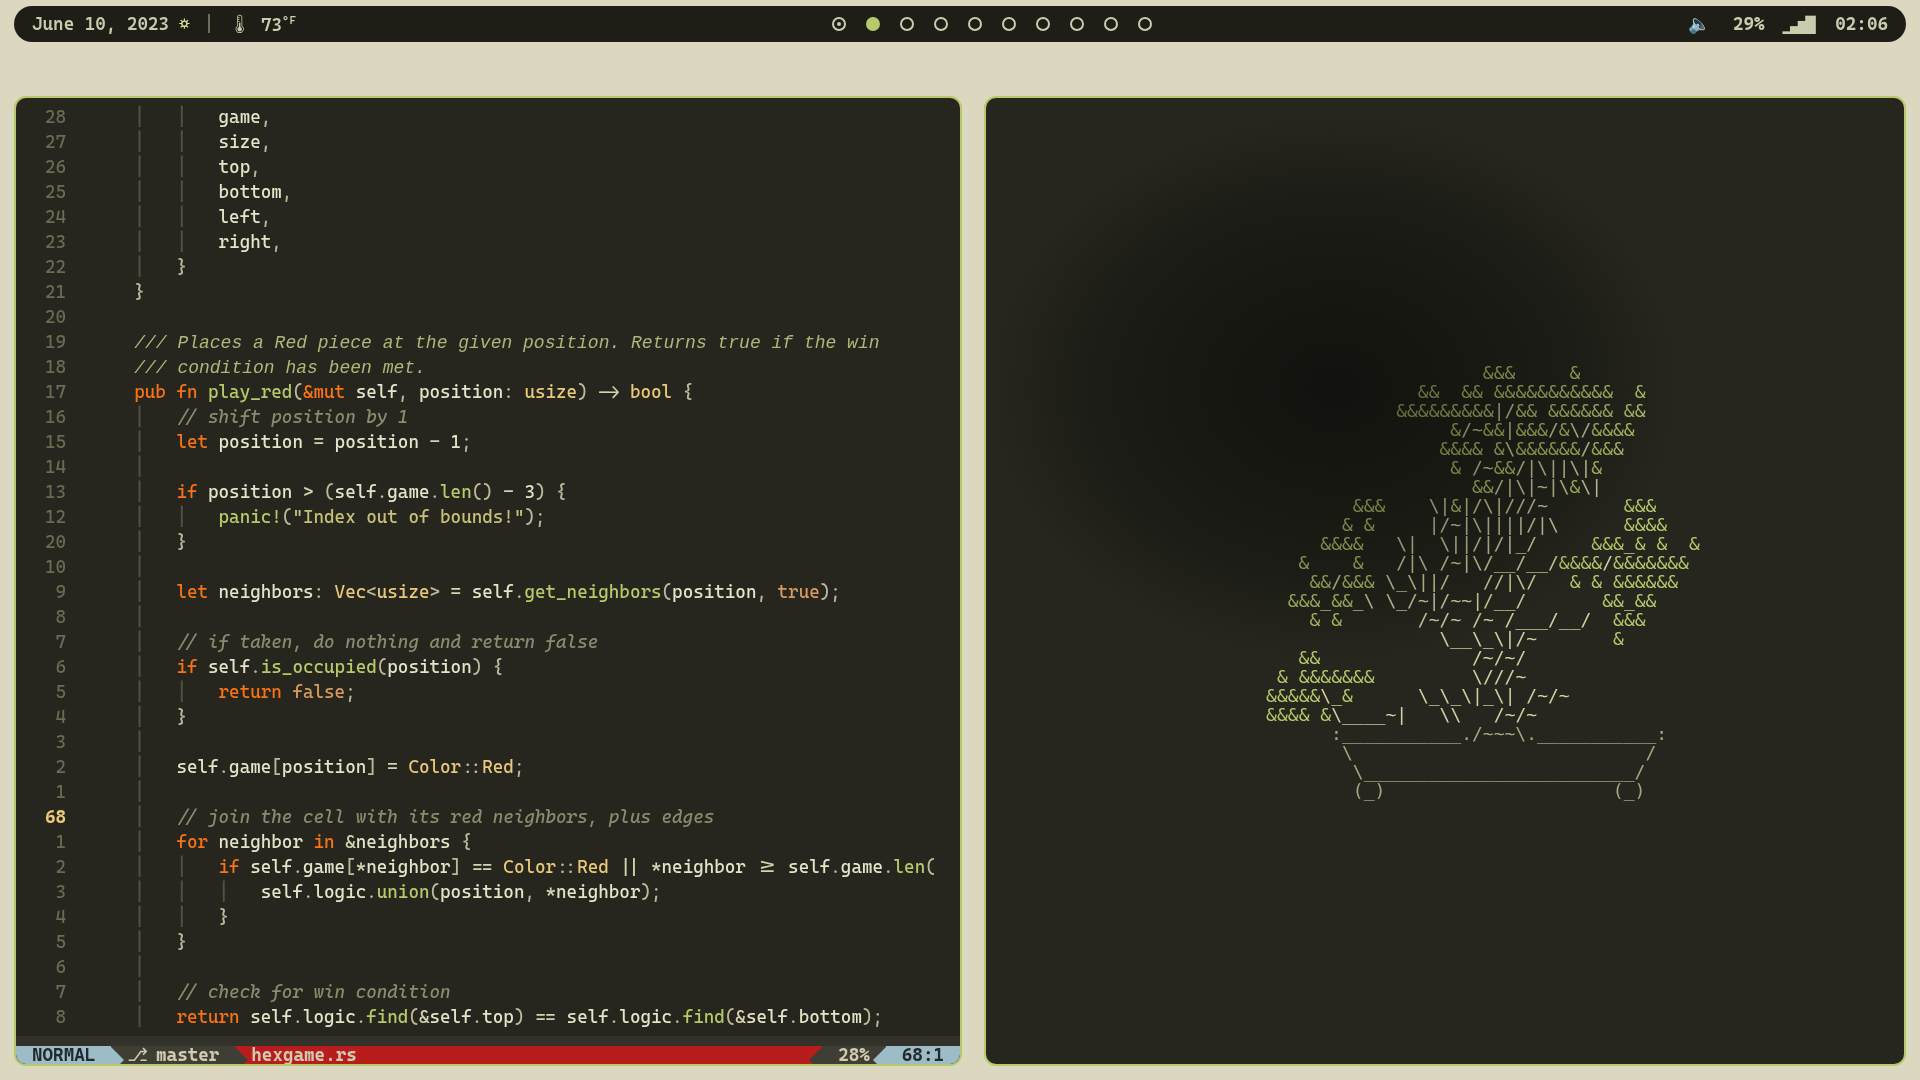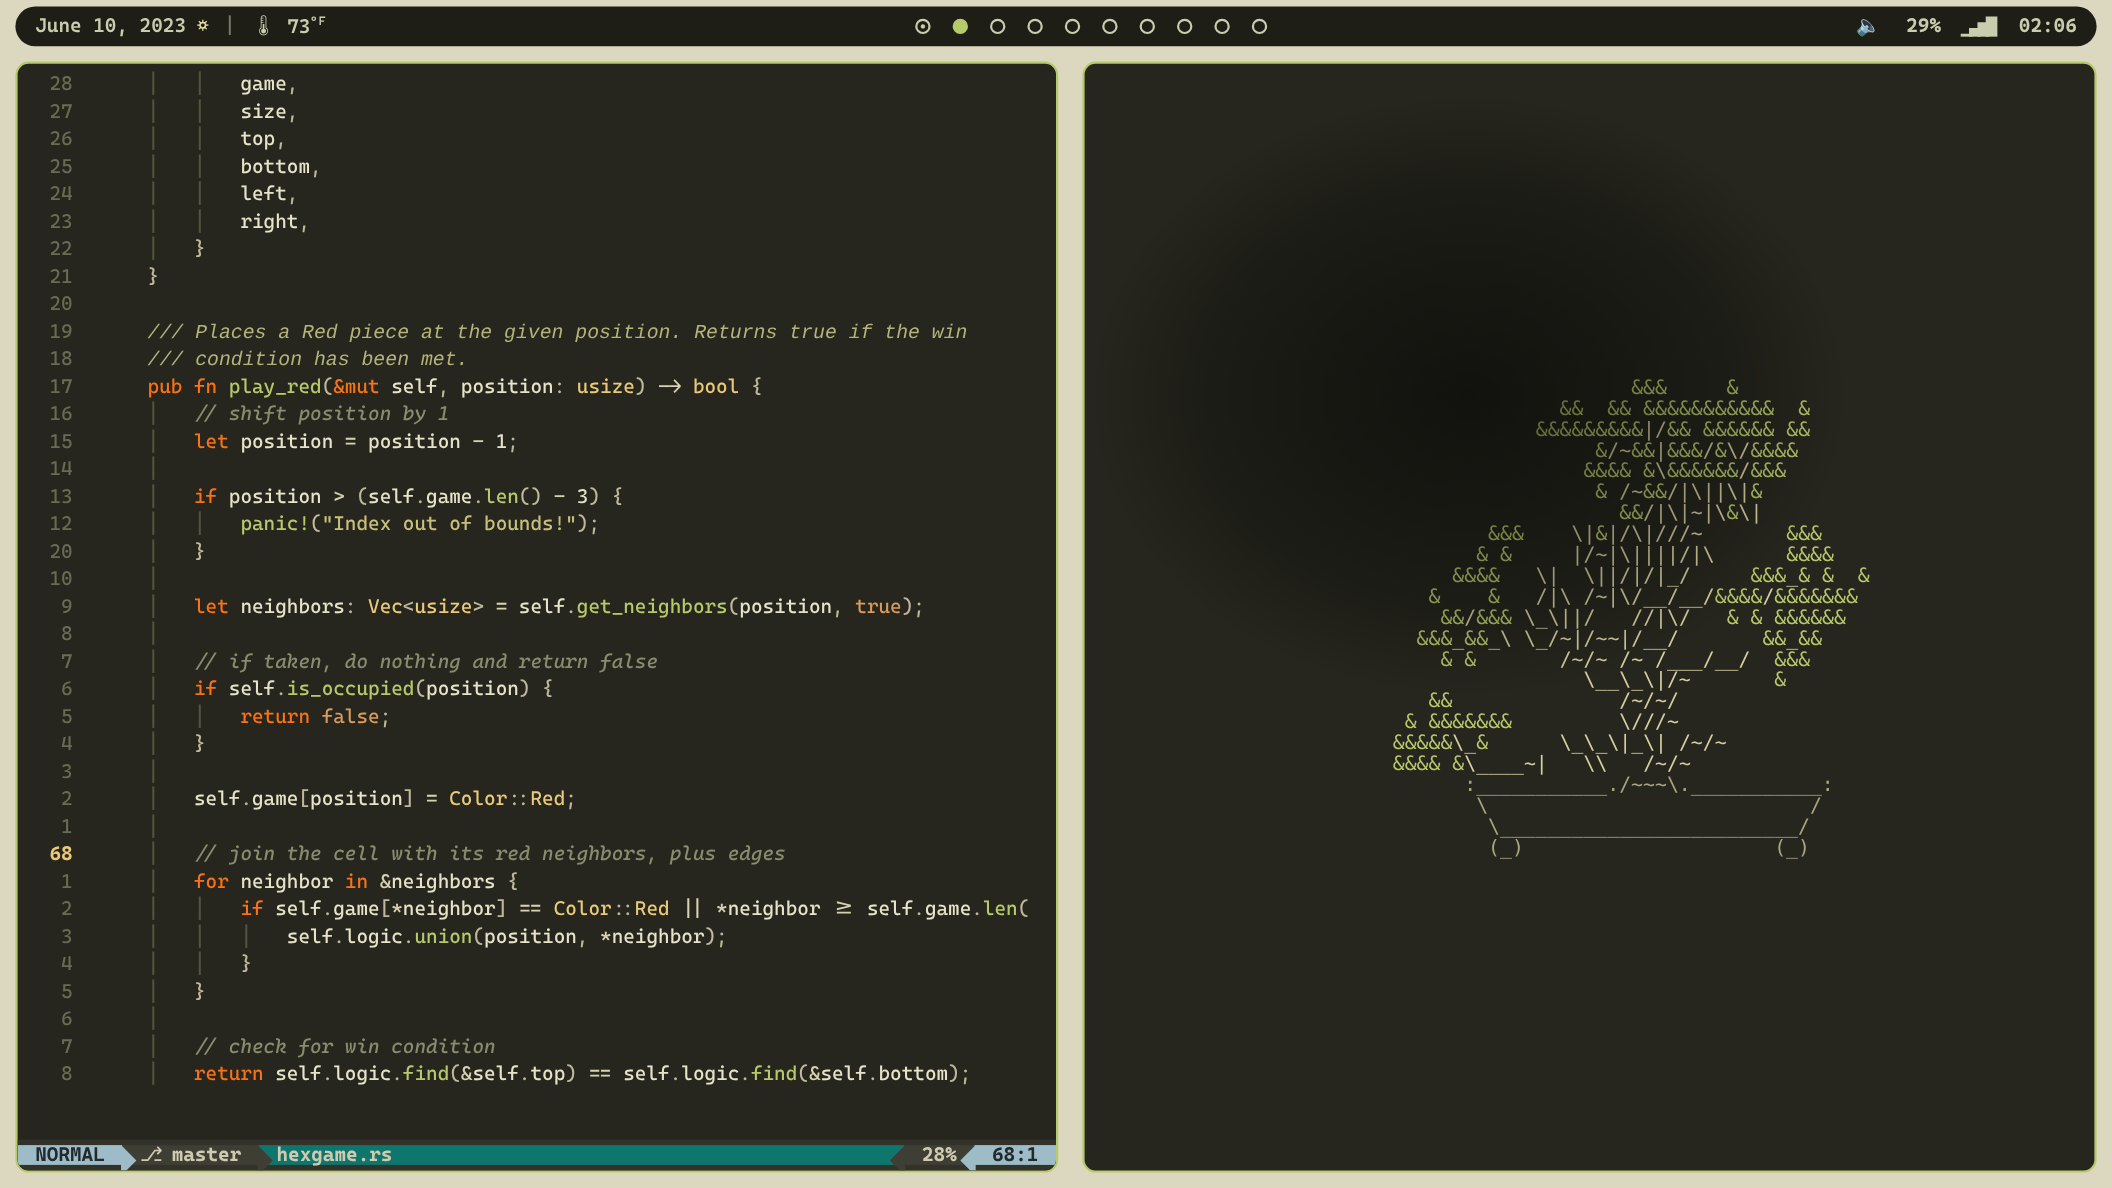--- a/index.html
+++ b/index.html
@@ -44,20 +44,21 @@
   top: 56px; left: 14px; right: 14px; bottom: 14px;
   display: flex;
   gap: 22px;
 }
 .pane {
   background: #26261e;
   border: 2px solid #b6c96b;
   border-radius: 12px;
   position: relative;
   overflow: hidden;
+  margin-top: 40px;
 }
 .pane-editor { flex: 0 0 948px; }
 .pane-term   { flex: 1; }
 
 
 .editor-body {
   position: absolute; top: 0; left: 0; right: 0; bottom: 30px;
   display: flex;
   padding-top: 6px;
 }
@@ -85,28 +86,28 @@
 .tk-punc { color: #bfb89b; }
 .tk-bool { color: #d99a5e; }
 .tk-enum { color: #e9c97a; }
 .tk-op   { color: #d6d1b0; }
 .pipe    { color: #55543f; }
 
 
 .statusline {
   position: absolute; left: 0; right: 0; bottom: 0; height: 28px;
   background: #32322a;
-  display: flex; align-items: center;
+  display: flex; align-items: flex-end;
   font-weight: 700;
   overflow: hidden;
 }
 .sl-seg { display: flex; align-items: center; padding: 0 16px; position: relative; }
 .sl-mode { background: #9dbcc8; color: #222a2d; }
 .sl-branch { background: #3e3e34; color: #cfcab0; gap: 8px; }
-.sl-file { background: #0f766e; color: #cfcab0; flex: 1; }
+.sl-file { background: #b91c1c; color: #cfcab0; flex: 1; }
 .sl-pct  { background: #3e3e34; color: #cfcab0; }
 .sl-pos  { background: #9dbcc8; color: #222a2d; font-variant-numeric: tabular-nums; }
 .arrow-r::after {
   content: ""; position: absolute; right: -13px; top: 0; bottom: 0;
   border-left: 14px solid currentColor; border-top: 14px solid transparent; border-bottom: 14px solid transparent;
   z-index: 2;
 }
 .sl-mode.arrow-r::after   { color: #9dbcc8; }
 .sl-branch.arrow-r::after { color: #3e3e34; }
 .arrow-l::before {

